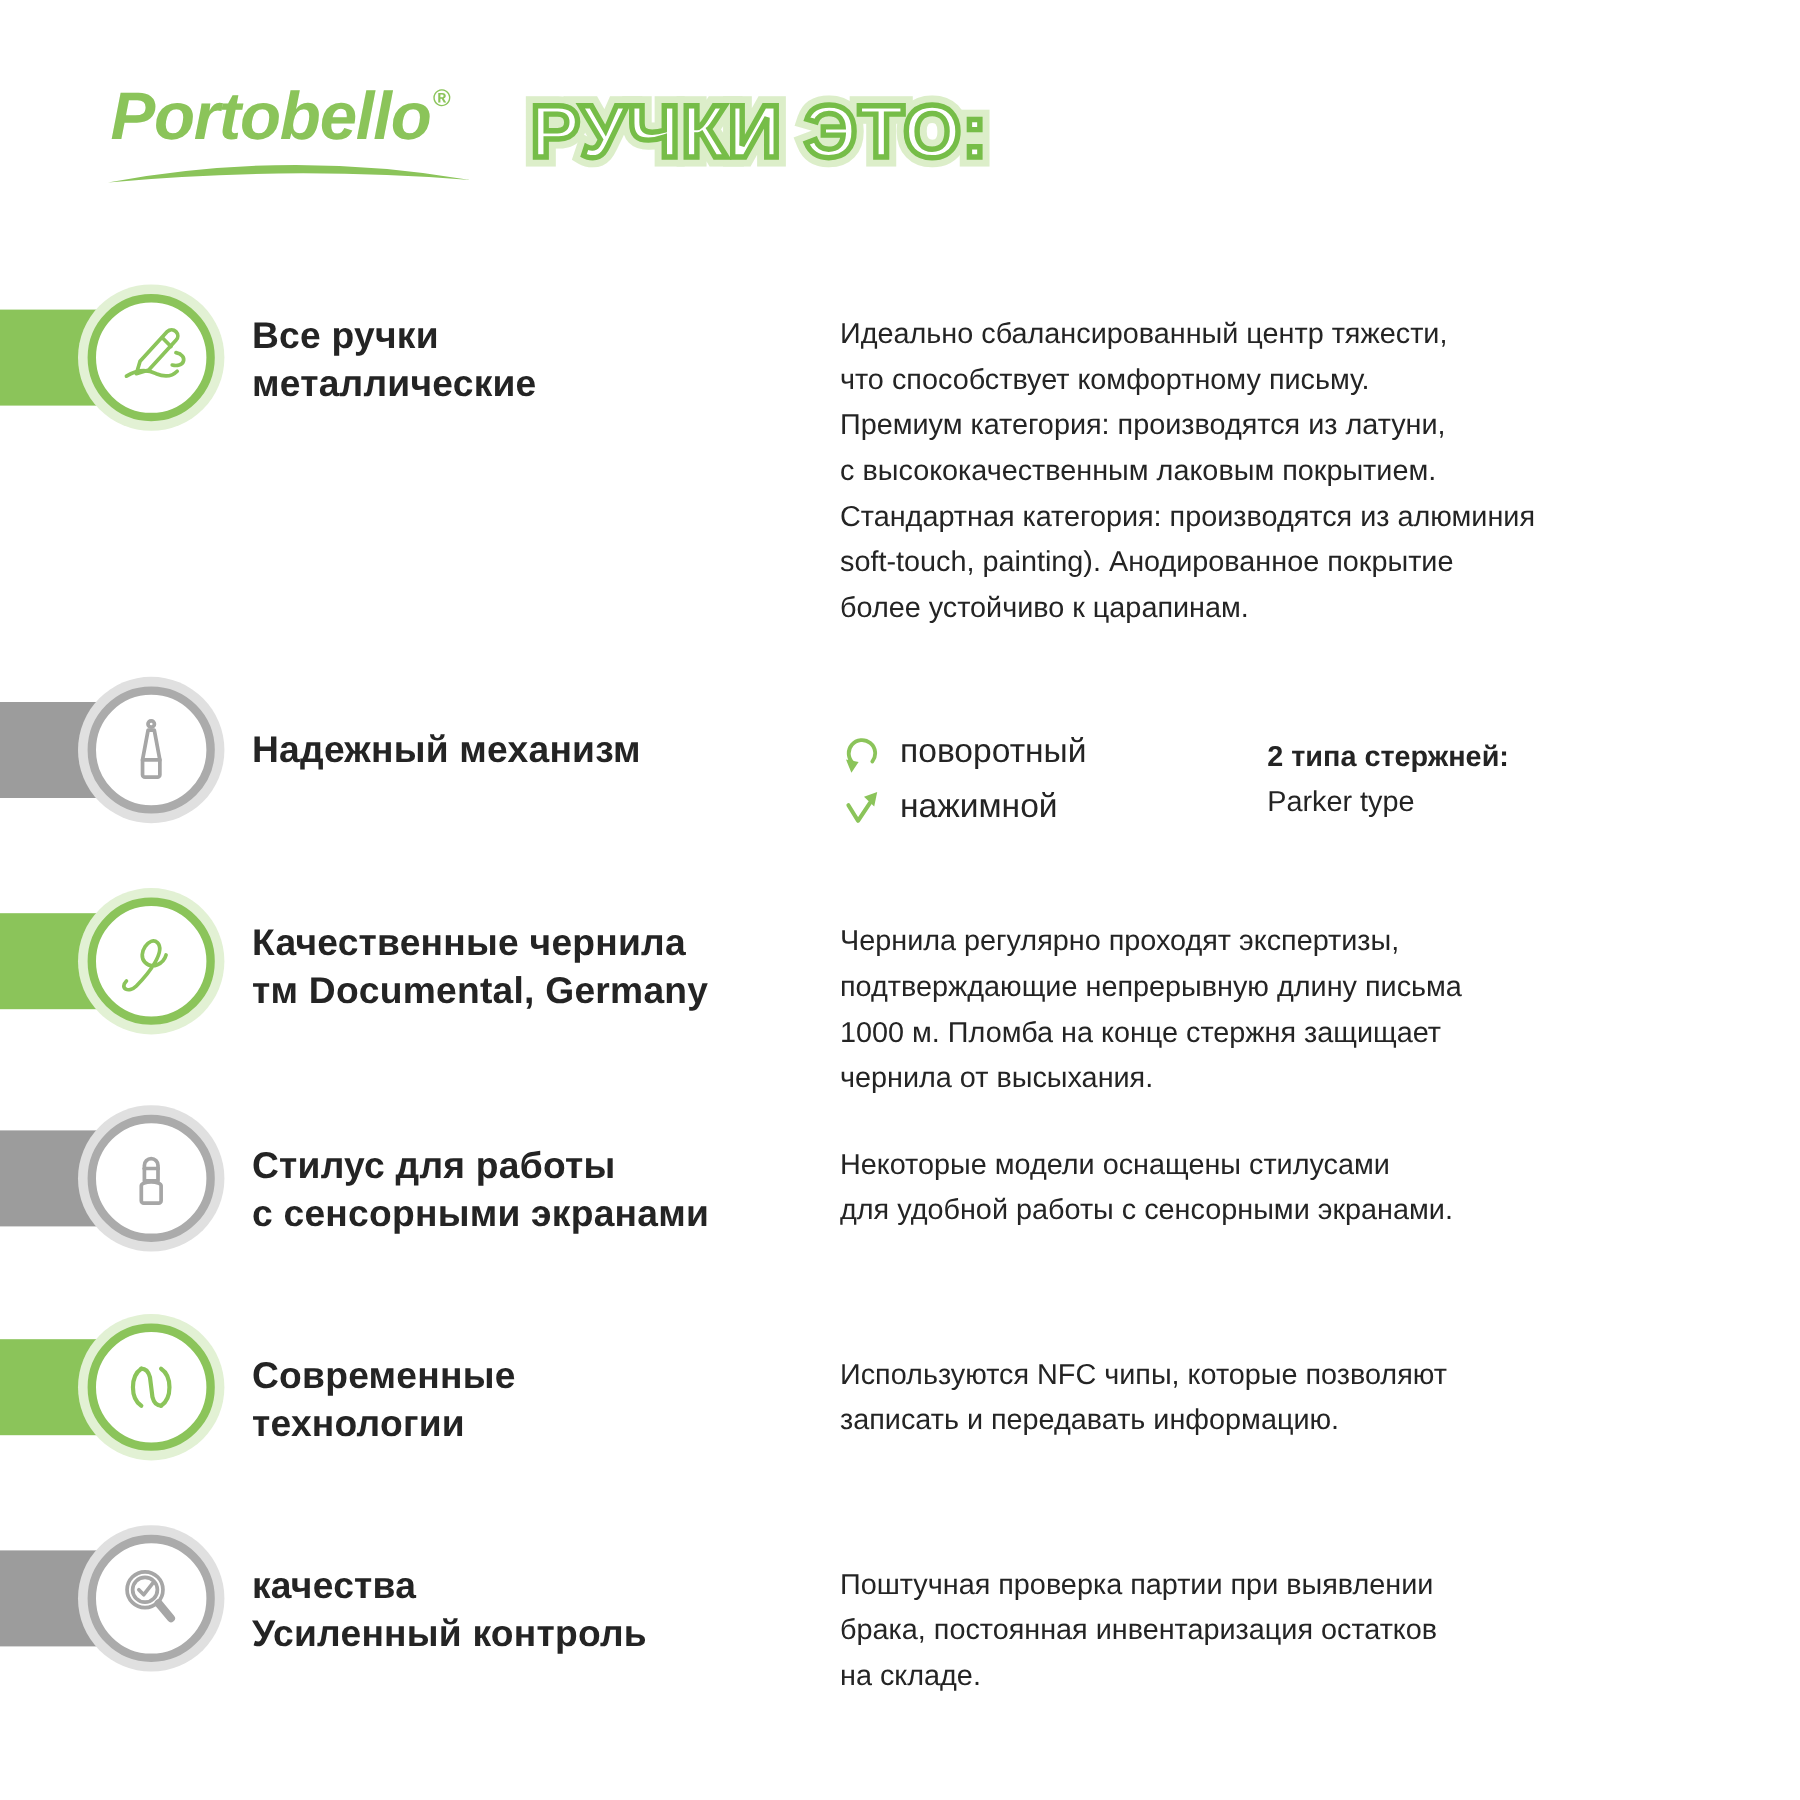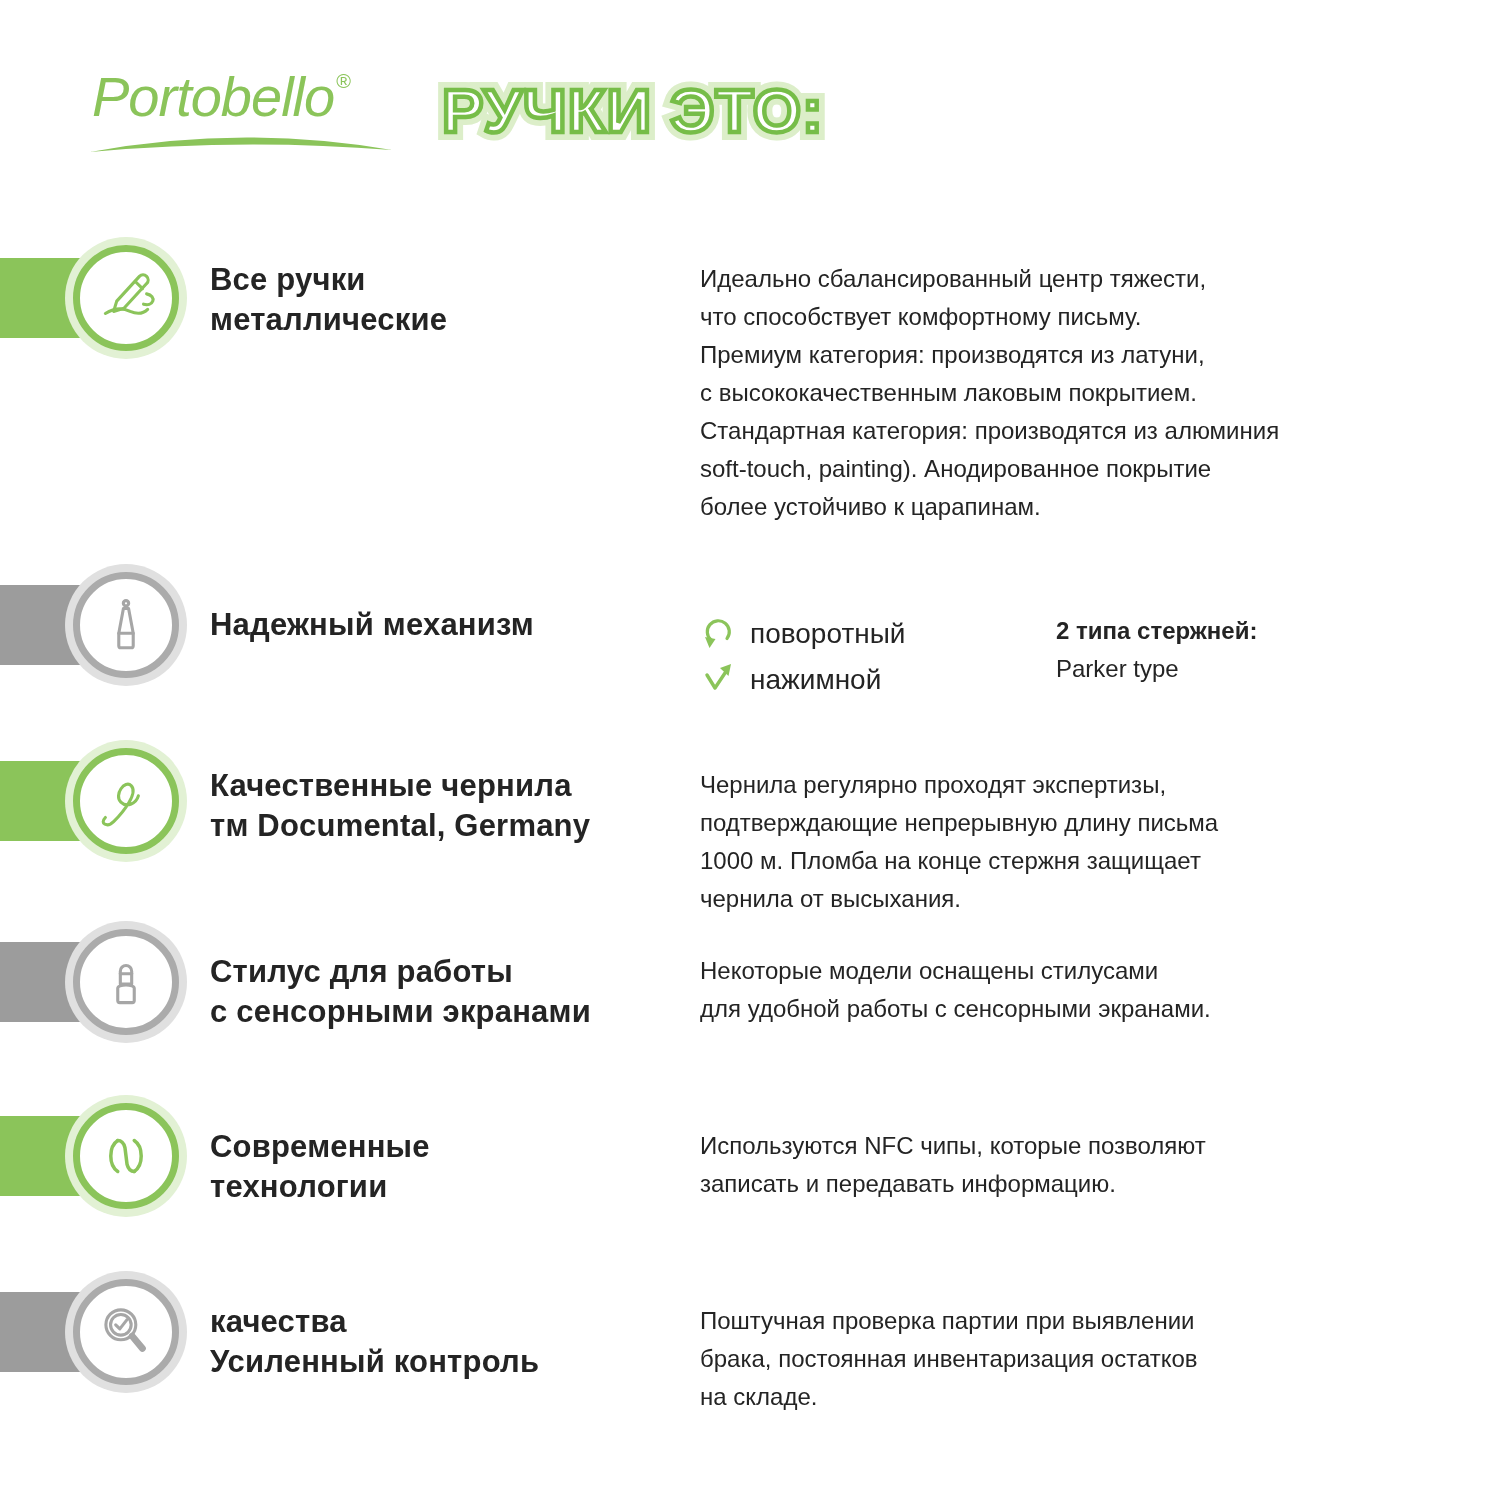--- a/index.html
+++ b/index.html
@@ -13,21 +13,21 @@
     --title-pale:#DCEEC9;
     --text:#242424;
   }
   *{margin:0;padding:0;box-sizing:border-box;}
   html,body{background:#fff;}
   body{font-family:"Liberation Sans",sans-serif;color:var(--text);}
   .canvas{position:relative;width:1500px;height:1500px;background:#fff;overflow:hidden;}
 
   
   .logo{position:absolute;left:92px;top:64px;width:300px;}
-  .logo-text{font-style:italic;font-weight:400;font-size:56px;letter-spacing:-1px;color:var(--green);white-space:nowrap;}
+  .logo-text{font-style:italic;font-weight:700;font-size:56px;letter-spacing:-1px;color:var(--green);white-space:nowrap;}
   .logo-text .reg{font-size:20px;font-style:normal;vertical-align:28px;margin-left:2px;}
   .swoosh{position:absolute;left:-6px;top:70px;}
 
   .title{position:absolute;left:442px;top:58px;height:110px;}
   .t-back,.t-front{font-weight:800;font-size:62px;letter-spacing:1px;white-space:nowrap;line-height:105px;}
   .t-back{position:absolute;left:0;top:0;color:var(--title-pale);-webkit-text-stroke:16px var(--title-pale);}
   .t-front{position:relative;color:#fff;-webkit-text-stroke:4.5px var(--title-green);}
 
   
   .row{position:absolute;left:0;width:1500px;height:130px;}
@@ -51,21 +51,21 @@
 
   .r1 .heading,.r1 .body{top:23px;}
   .r2 .heading{top:41px;}
   .r3 .heading,.r3 .body{top:26px;}
   .r4 .heading,.r4 .body{top:31px;}
   .r5 .heading,.r5 .body{top:32px;}
   .r6 .heading,.r6 .body{top:31px;}
 
   
   .mech{position:absolute;left:700px;top:46px;}
-  .mech-item{display:flex;align-items:flex-end;height:40px;margin-bottom:6px;font-size:28px;}
+  .mech-item{display:flex;align-items:flex-start;height:40px;margin-bottom:6px;font-size:28px;}
   .mech-item svg{margin-right:14px;}
   .refills{position:absolute;left:1056px;top:48px;font-size:24px;line-height:38px;}
   .refills .rtitle{font-weight:700;}
 
   svg{display:block;}
 </style>
 </head>
 <body>
 
 <div class="canvas">

